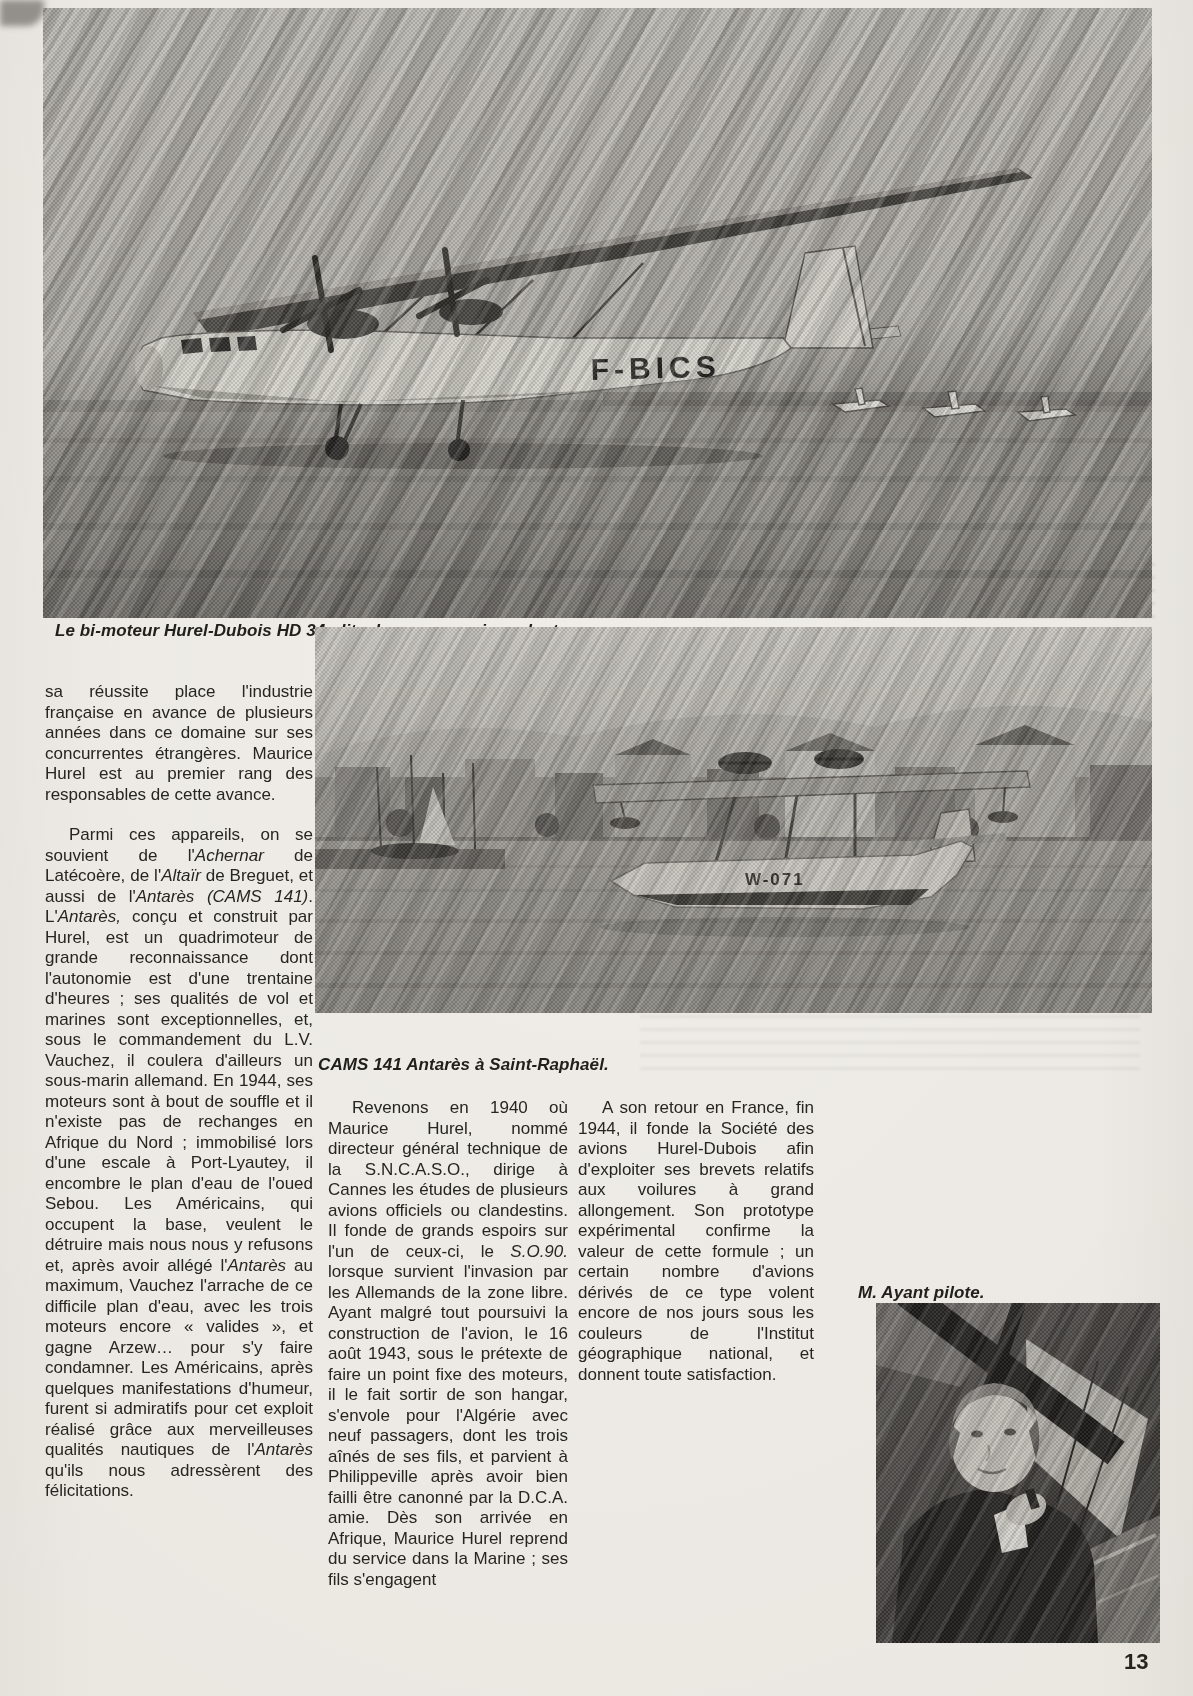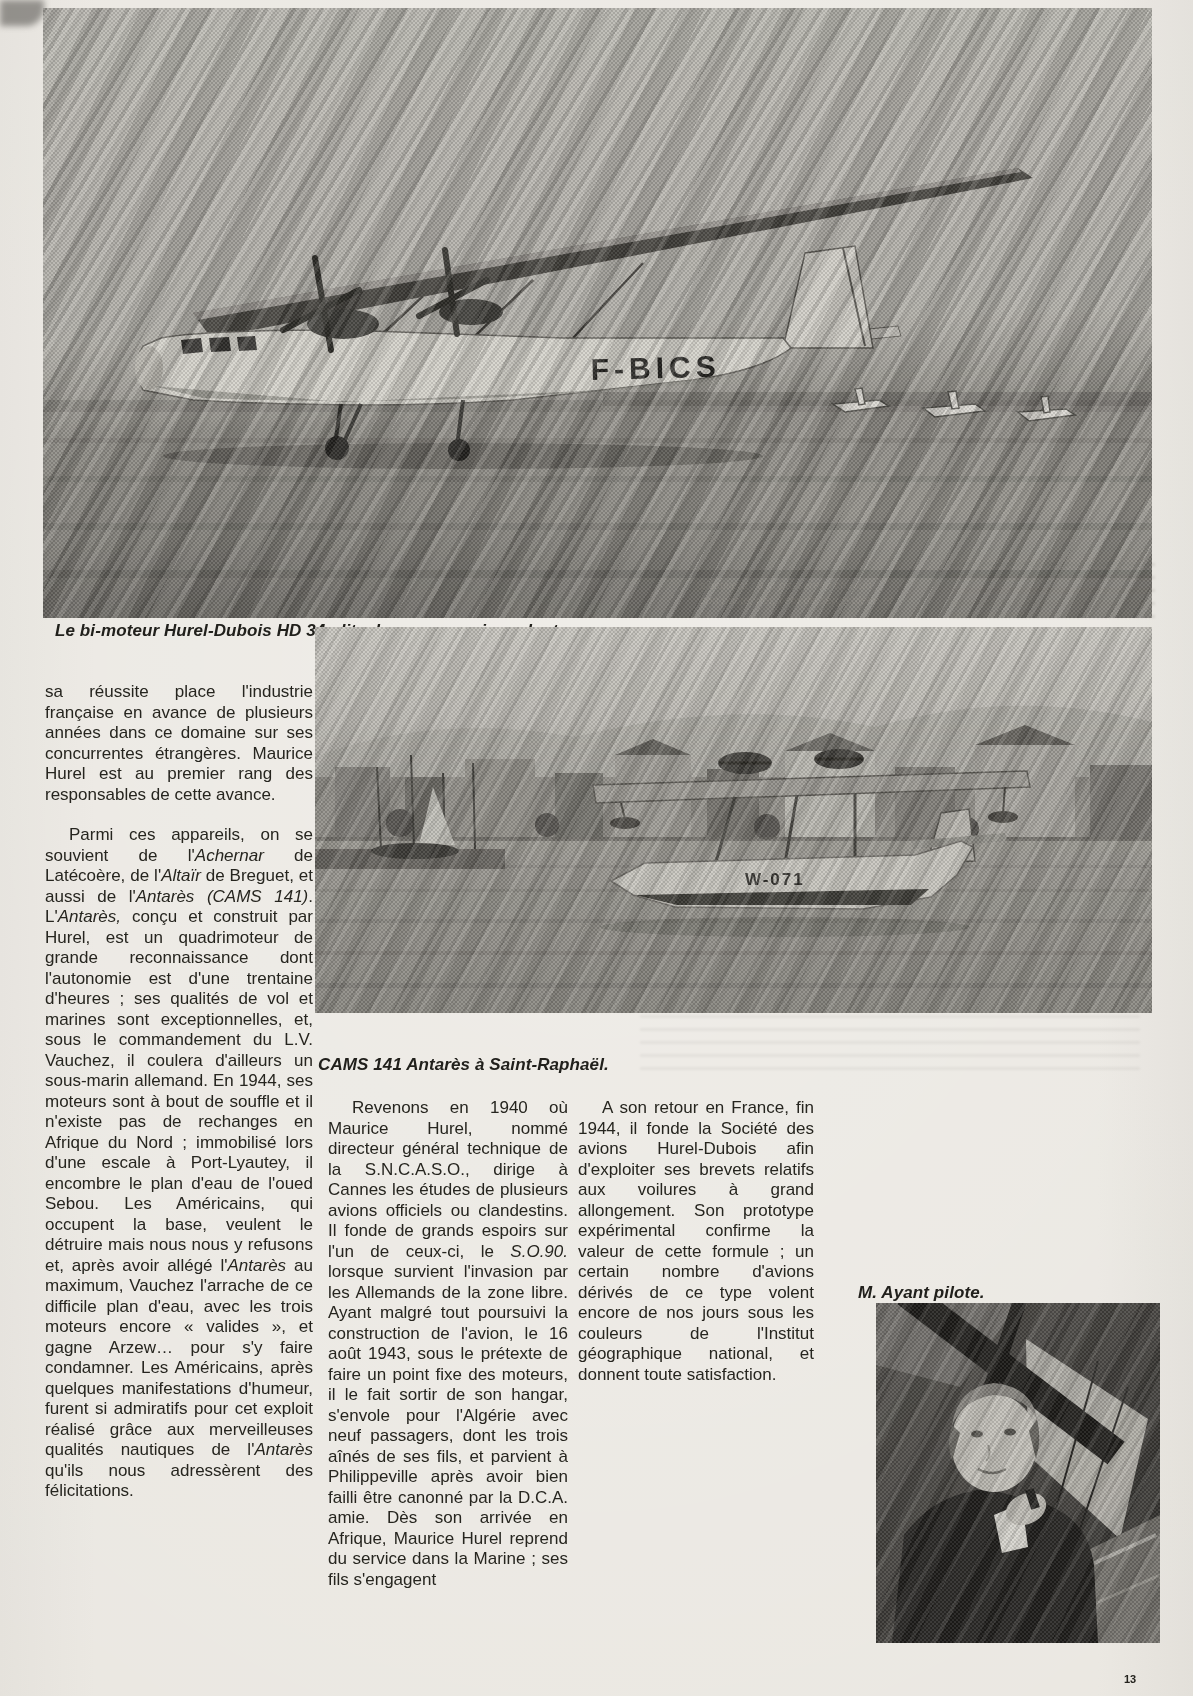--- a/index.html
+++ b/index.html
@@ -36,21 +36,21 @@
   .cap-portrait{left:858px;top:1283px;width:220px;}
   .col{position:absolute;text-align:justify;font-size:17px;line-height:20.5px;color:#26251f;hyphens:auto;-webkit-hyphens:auto;}
   .col p{margin:12px 0 20px 0;}
   .col p.indent{text-indent:24px;}
   .col em{font-style:italic;}
   .col--1{left:45px;top:670px;width:268px;height:975px;overflow:hidden;}
   .col--2{left:328px;top:1086px;width:240px;height:565px;overflow:hidden;}
   .col--3{left:578px;top:1086px;width:236px;height:565px;overflow:hidden;}
   .col--4{left:825px;top:1086px;width:240px;height:190px;overflow:hidden;}
   .sig{text-align:right;font-weight:bold;padding-right:26px;margin-top:2px;font-size:17px;}
-  .pagenum{position:absolute;left:1124px;top:1649px;font-weight:bold;font-size:11px;color:#24231e;margin-top:24px;}
+  .pagenum{position:absolute;left:1124px;top:1649px;font-weight:bold;font-size:22px;color:#24231e;}
   
   .ghost{position:absolute;color:#8b877f;opacity:.55;font-size:11.5px;line-height:14.5px;font-style:italic;filter:blur(.4px);}
   .smudge{position:absolute;background:repeating-linear-gradient(0deg, rgba(118,114,106,.38) 0 3px, rgba(0,0,0,0) 3px 13px);opacity:.40;filter:blur(1.2px);}
 </style>
 </head>
 <body>
 
 <div class="page">
 
   <div class="corner-smudge"></div>

